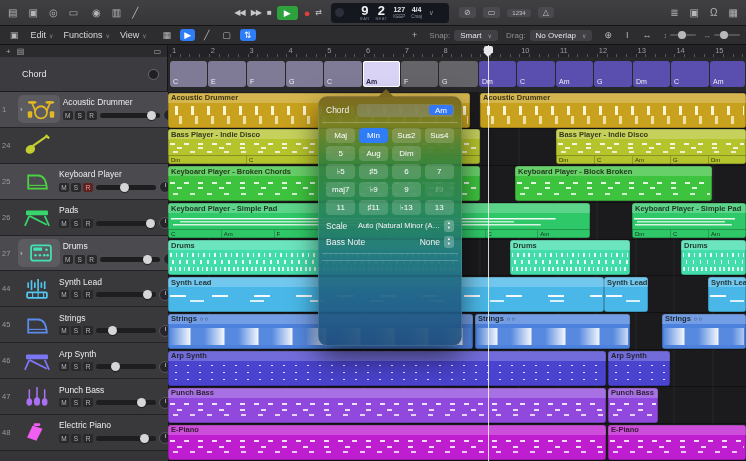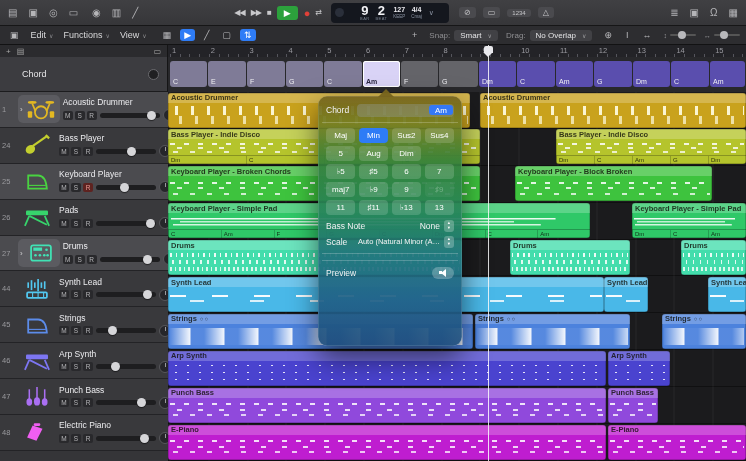--- a/index.html
+++ b/index.html
@@ -454,32 +454,20 @@
           <span class="tnum">24</span>
           <div class="tile">
             <span class="ticon">
               <svg width="30" height="22" viewBox="0 0 26 20">
                 <ellipse cx="7" cy="14" rx="4.5" ry="3.8" fill="#c3cf2e" transform="rotate(-35 7 14)"></ellipse>
                 <line x1="9" y1="11" x2="22" y2="2" stroke="#c3cf2e" stroke-width="2"></line>
                 <line x1="21" y1="1" x2="24" y2="4" stroke="#c3cf2e" stroke-width="2"></line>
               </svg>
             </span>
           </div>
-          <div class="tinfo">
-            <span class="tname">Bass Player</span>
-            <div class="ctrls">
-              <span class="msr">
-                <span>M</span>
-                <span>S</span>
-                <span>R</span>
-              </span>
-              <span class="vol"><span class="fill" style="width: 60%;"></span><span class="knob" style="left: calc(60% - 5px);"></span></span>
-              <span class="pan"></span>
-            </div>
-          </div>
         </div>
         <div class="trow lit">
           <span class="tnum">25</span>
           <div class="tile">
             <span class="ticon">
               <svg width="30" height="22" viewBox="0 0 26 20">
                 <path d="M5 17 V5 h9 q7 0 8 12 z" stroke="#49d341" fill="none" stroke-width="1.6"></path>
                 <line x1="5" y1="14" x2="21" y2="14" stroke="#49d341" stroke-width="1"></line>
               </svg>
             </span>
@@ -846,46 +834,35 @@
           <div class="qbtn off">♯9</div>
         </div>
         <div class="qrow">
           <div class="qbtn">11</div>
           <div class="qbtn">♯11</div>
           <div class="qbtn">♭13</div>
           <div class="qbtn">13</div>
         </div>
       </div>
     <div class="prow">
+      <span class="plab">Scale</span>
+      <span class="pright">
+        <span class="pval" style="font-size:7.5px">Auto (Natural Minor (A…</span>
+        <span class="step">
+            <i>▴</i>
+            <i>▾</i>
+          </span>
+      </span>
+    </div>
+    <div class="prow">
       <span class="plab">Bass Note</span>
       <span class="pright">
         <span class="pval">None</span>
         <span class="step">
             <i>▴</i>
             <i>▾</i>
           </span>
       </span>
     </div>
-    <div class="prow">
-      <span class="plab">Scale</span>
-      <span class="pright">
-        <span class="pval" style="font-size:7.5px">Auto (Natural Minor (A…</span>
-        <span class="step">
-            <i>▴</i>
-            <i>▾</i>
-          </span>
-      </span>
-    </div>
     <div class="pdiv"></div>
     <div class="pdiv"></div>
-    <div class="prow" style="height:18px">
-      <span class="plab">Preview</span>
-      <span class="pright">
-          <span class="sqbtn">
-            <span class="spk">
-              <b></b>
-              <i></i>
-            </span>
-          </span>
-        </span>
-    </div>
   </div>
 </div>
 
 </body></html>

